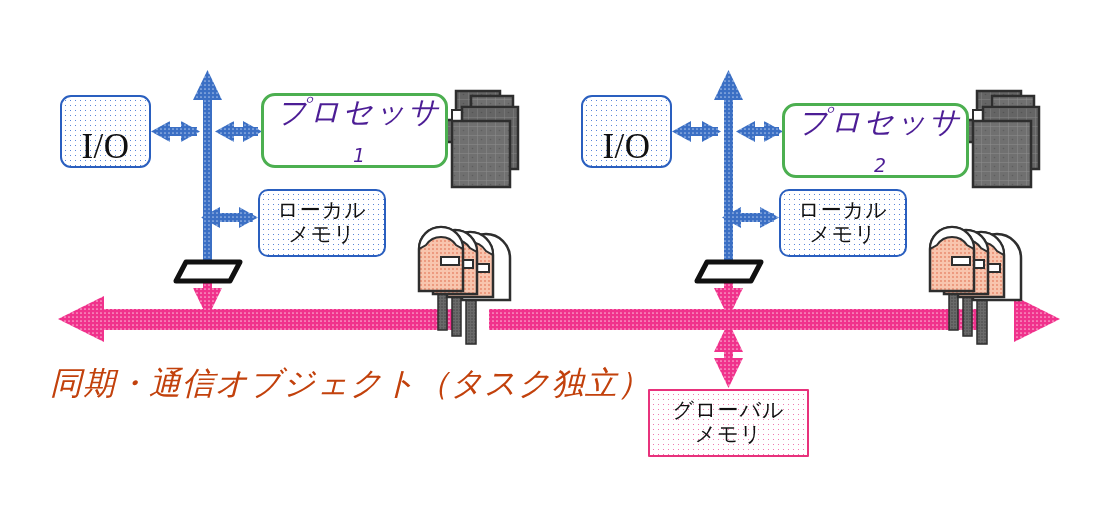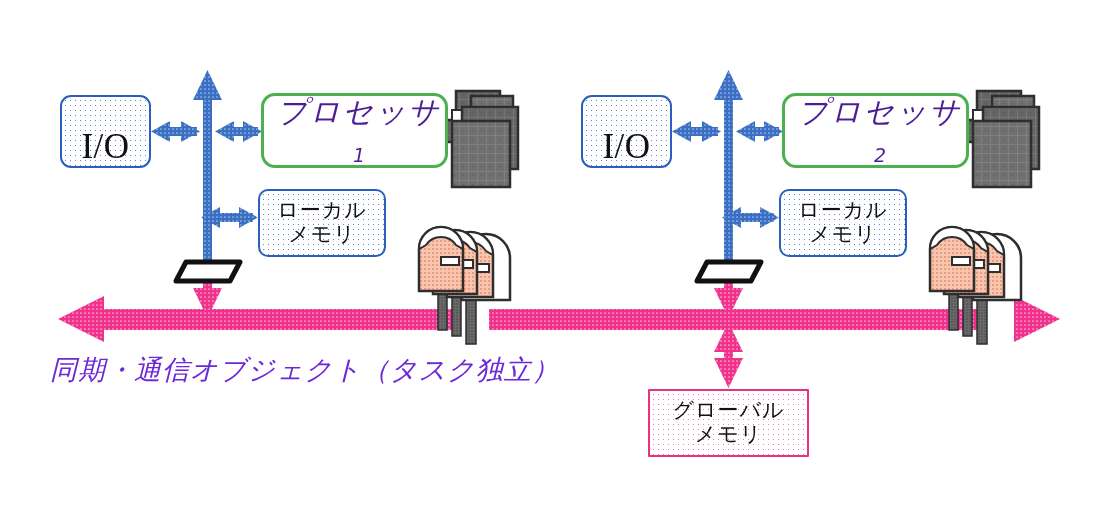--- a/index.html
+++ b/index.html
@@ -95,24 +95,25 @@
     color: #111111;
     letter-spacing: 1px;
     flex-direction: column;
   }
   
   .caption {
     position: absolute;
     font-family: "DejaVu Sans", sans-serif;
     font-style: italic;
     font-weight: 500;
-    font-size: 27px;
-    color: #6d28d9;
+    font-size: 32px;
+    color: #c2410c;
     white-space: nowrap;
     letter-spacing: 1px;
+    margin-top: 10px;
   }
   .mem-line { display: block; text-align: center; }
 </style>
 </head>
 <body>
 
 <div id="canvas">
 
   <svg class="layer" viewBox="0 0 1116 513">
     <defs>
@@ -301,21 +302,21 @@
 
   <div class="node lmem-box" style="left:258px; top:189px; width:128px; height:68px;">
     <span class="mem-line">ローカル</span>
     <span class="mem-line">メモリ</span>
   </div>
 
   <div class="node io-box" style="left:581px; top:95px; width:91px; height:73px;">
     <span>I/O</span>
   </div>
 
-  <div class="node proc-box" style="left:782px; top:93px; width:187px; height:75px;">
+  <div class="node proc-box" style="left:782px; top:103px; width:187px; height:75px;">
     <span><span>プロセッサ</span><span class="sub">2</span></span>
   </div>
 
   <div class="node lmem-box" style="left:779px; top:189px; width:128px; height:68px;">
     <span class="mem-line">ローカル</span>
     <span class="mem-line">メモリ</span>
   </div>
 
   <div class="node gmem-box" style="left:648px; top:389px; width:161px; height:68px;">
     <span class="mem-line">グローバル</span>

